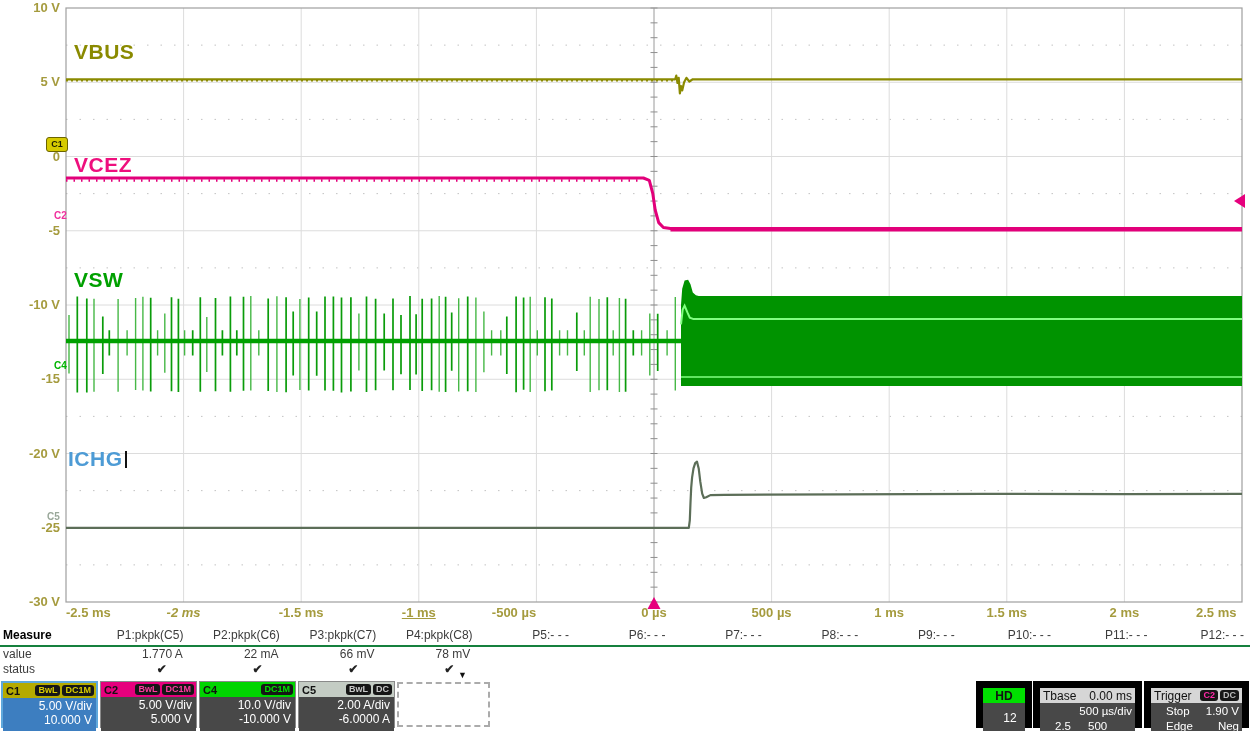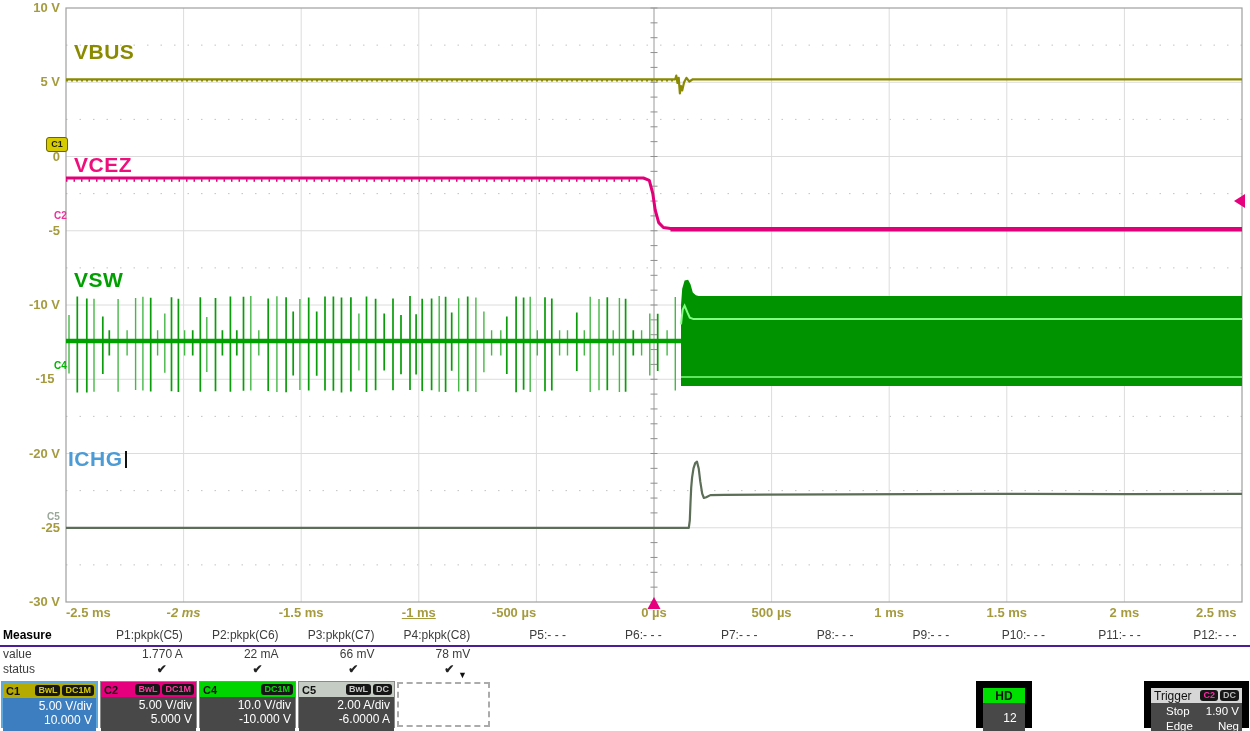--- a/index.html
+++ b/index.html
@@ -14,21 +14,21 @@
   .trace-label{position:absolute;font-size:21px;font-weight:bold;z-index:3;letter-spacing:0.5px;}
   .cursor-caret{display:inline-block;width:2px;height:17px;background:#111;margin-left:2px;
           vertical-align:-2px;}
   .zero-marker{position:absolute;font-size:10px;font-weight:bold;z-index:3;}
   .c1-tag{position:absolute;left:46px;top:137px;width:20px;height:13px;background:#d6ca00;
           border:1px solid #6b6400;border-radius:3px;color:#1c1c00;font-size:9px;font-weight:bold;
           text-align:center;line-height:13px;z-index:3;}
   
   .measure{position:absolute;left:0;top:628px;width:1250px;z-index:1;font-size:12px;color:#3c3c3c;}
   .mrow{display:flex;height:15px;line-height:15px;}
-  .mrow.hdr{border-bottom:2px solid #4c1d95;height:17px;line-height:15px;}
+  .mrow.hdr{border-bottom:2px solid #15803d;height:17px;line-height:15px;justify-content:space-between;}
   .mcell0{width:90px;padding-left:3px;}
   .mcell{width:95.8px;text-align:right;padding-right:6px;box-sizing:border-box;white-space:nowrap;}
   .mcell.chk{padding-right:22px;color:#222;font-weight:bold;}
   .mname{font-weight:bold;color:#000;}
   
   .chrow{position:absolute;left:1px;top:681px;display:flex;gap:2px;z-index:1;}
   .chbox{box-sizing:border-box;width:97px;height:47px;border:1px solid #8a8a8a;}
   .chbox.selected{border:2px solid #5fa8dc;}
   .chhead{height:15px;display:flex;align-items:center;padding:0 2px;gap:2px;}
   .chid{font-size:11px;font-weight:bold;color:#111;margin-right:auto;padding-left:1px;}
@@ -55,21 +55,21 @@
 <body>
 
 <div class="app">
 
   <div id="ylabels">
       <div class="ylabel" style="top: 0px; left: 2px;">10 V</div>
       <div class="ylabel" style="top: 74.25px; left: 2px;">5 V</div>
       <div class="ylabel" style="top: 148.5px; left: 2px;">0</div>
       <div class="ylabel" style="top: 222.75px; left: 2px;">-5</div>
       <div class="ylabel" style="top: 297px; left: 2px;">-10 V</div>
-      <div class="ylabel" style="top: 371.25px; left: 16px; text-align: center;">-15</div>
+      <div class="ylabel" style="top: 371.25px; left: 2px;">-15</div>
       <div class="ylabel" style="top: 445.5px; left: 2px;">-20 V</div>
       <div class="ylabel" style="top: 519.75px; left: 2px;">-25</div>
       <div class="ylabel" style="top: 594px; left: 2px;">-30 V</div>
     </div>
 
   <div id="xlabels">
       <div class="xlabel" style="left: 66px;">-2.5 ms</div>
       <div class="xlabel" style="left: 183.6px; transform: translateX(-50%); font-style: italic;">-2 ms</div>
       <div class="xlabel" style="left: 301.2px; transform: translateX(-50%);">-1.5 ms</div>
       <div class="xlabel" style="left: 418.8px; transform: translateX(-50%); text-decoration: underline;">-1 ms</div>
@@ -269,20 +269,33 @@
       </div>
       <div class="dashed-slot"></div>
     </div>
   <div class="slot-arrow">▼</div>
 
   <div class="infobox hd-box">
     <div class="ibhead">HD</div>
     <div class="ibbody">12 Bits</div>
   </div>
 
+  <div class="infobox tbase-box">
+    <div class="ibhead ib-line">
+      <span>Tbase</span>
+      <span>0.00 ms</span>
+    </div>
+    <div class="ibbody">
+      <div class="ib-right">500 µs/div</div>
+      <div class="ib-line">
+        <span>2.5 MS</span>
+        <span>500 MS/s</span>
+      </div>
+    </div>
+  </div>
 
   <div class="infobox trig-box">
     <div class="ibhead">
       <span style="margin-right:auto">Trigger</span>
       <span class="badge" style="color:#ff29a8;margin-right:2px">C2</span>
       <span class="badge" style="color:#b9b9b9">DC</span>
     </div>
     <div class="ibbody">
       <div class="ib-line">
         <span>Stop</span>

